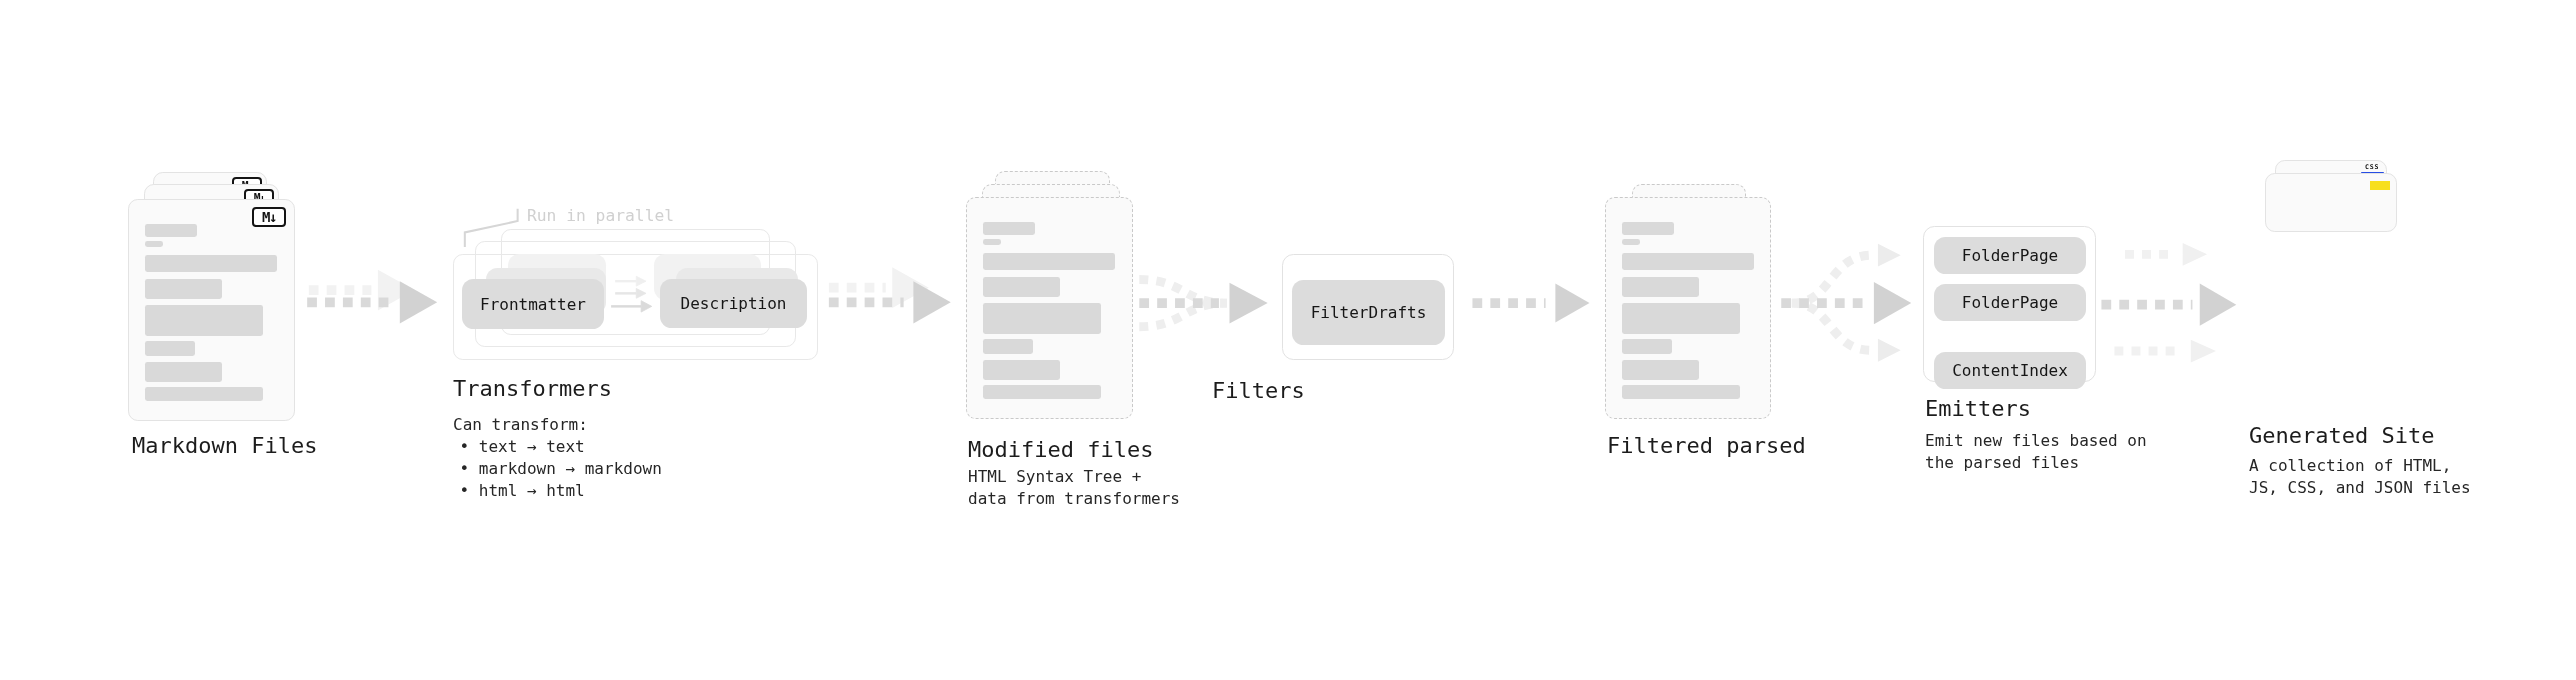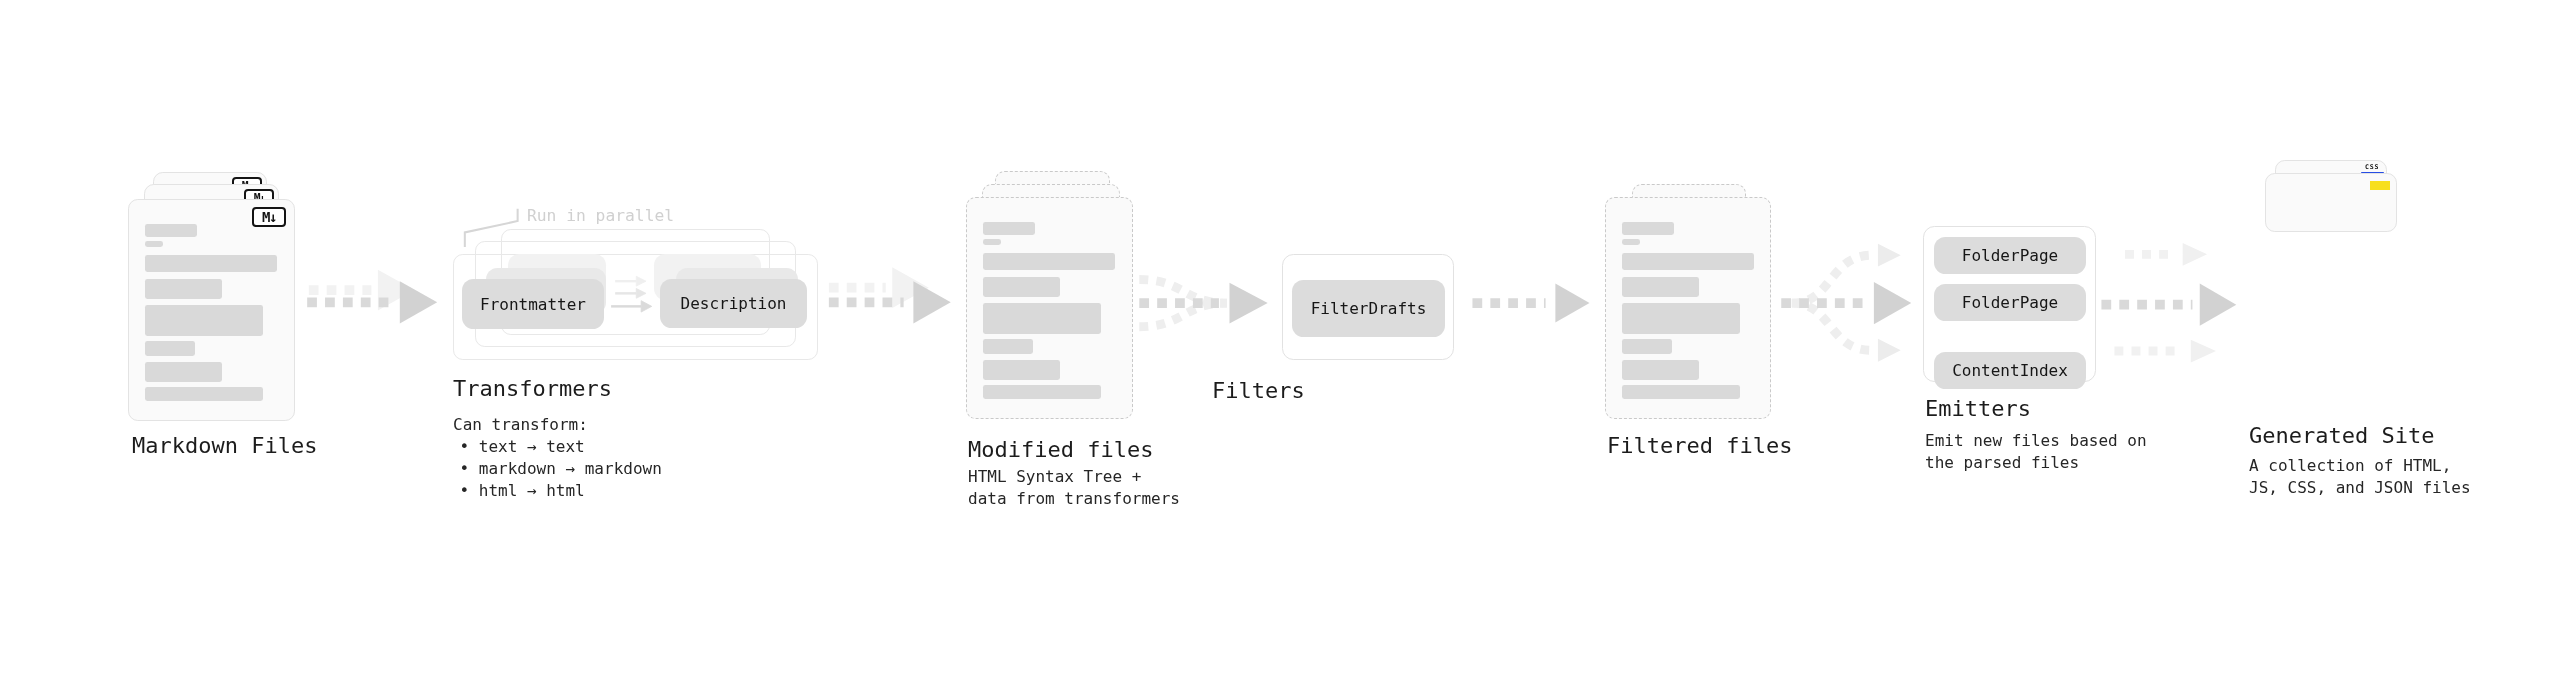--- a/index.html
+++ b/index.html
@@ -187,37 +187,37 @@
         <div class="bar" style="left: 16.3px; top: 187px; width: 118px; height: 14px;"></div>
       </div>
   </div>
   <div class="title" style="left:968px;top:436px">Modified files</div>
   <div class="caption" style="left:968px;top:466px">
     <div>HTML Syntax Tree +</div>
     <div>data from transformers</div>
   </div>
 
   <div class="cbox" style="left:1282px;top:254px;width:172px;height:106px;z-index:1"></div>
-  <div class="pill" style="left:1292px;top:280px;width:153px;height:57px;z-index:2">FilterDrafts</div>
+  <div class="pill" style="left:1292px;top:280px;width:153px;height:65px;z-index:2">FilterDrafts</div>
   <div class="title" style="left:1212px;top:377px">Filters</div>
 
   <div class="file-card dashedc" style="left:1632px;top:184px;width:114px;height:59px;z-index:1"></div>
   <div class="file-card dashedc" style="left:1605px;top:197px;width:166px;height:222px;z-index:2">
     <div class="doc-bars">
         <div class="bar" style="left: 16.3px; top: 24.4px; width: 52px; height: 12.2px;"></div>
         <div class="bar" style="left: 16.3px; top: 41px; width: 18px; height: 5.7px;"></div>
         <div class="bar" style="left: 16.3px; top: 55px; width: 132px; height: 17px;"></div>
         <div class="bar" style="left: 16.3px; top: 79px; width: 77px; height: 19.5px;"></div>
         <div class="bar" style="left: 16.3px; top: 105px; width: 118px; height: 31px;"></div>
         <div class="bar" style="left: 16.3px; top: 141px; width: 50px; height: 15.4px;"></div>
         <div class="bar" style="left: 16.3px; top: 162px; width: 77px; height: 19.5px;"></div>
         <div class="bar" style="left: 16.3px; top: 187px; width: 118px; height: 14px;"></div>
       </div>
   </div>
-  <div class="title" style="left:1607px;top:432px">Filtered files</div>
+  <div class="title" style="left:1607px;top:432px">Filtered parsed</div>
 
   <div class="cbox" style="left:1923px;top:226px;width:173px;height:156px;z-index:1"></div>
   <div class="pill" style="left:1934px;top:237px;width:152px;height:37px;z-index:2">FolderPage</div>
   <div class="pill" style="left:1934px;top:284px;width:152px;height:37px;z-index:2">FolderPage</div>
   <div class="pill" style="left:1934px;top:352px;width:152px;height:37px;z-index:2">ContentIndex</div>
   <div class="title" style="left:1925px;top:395px">Emitters</div>
   <div class="caption" style="left:1925px;top:430px">
     <div>Emit new files based on</div>
     <div>the parsed files</div>
   </div>

